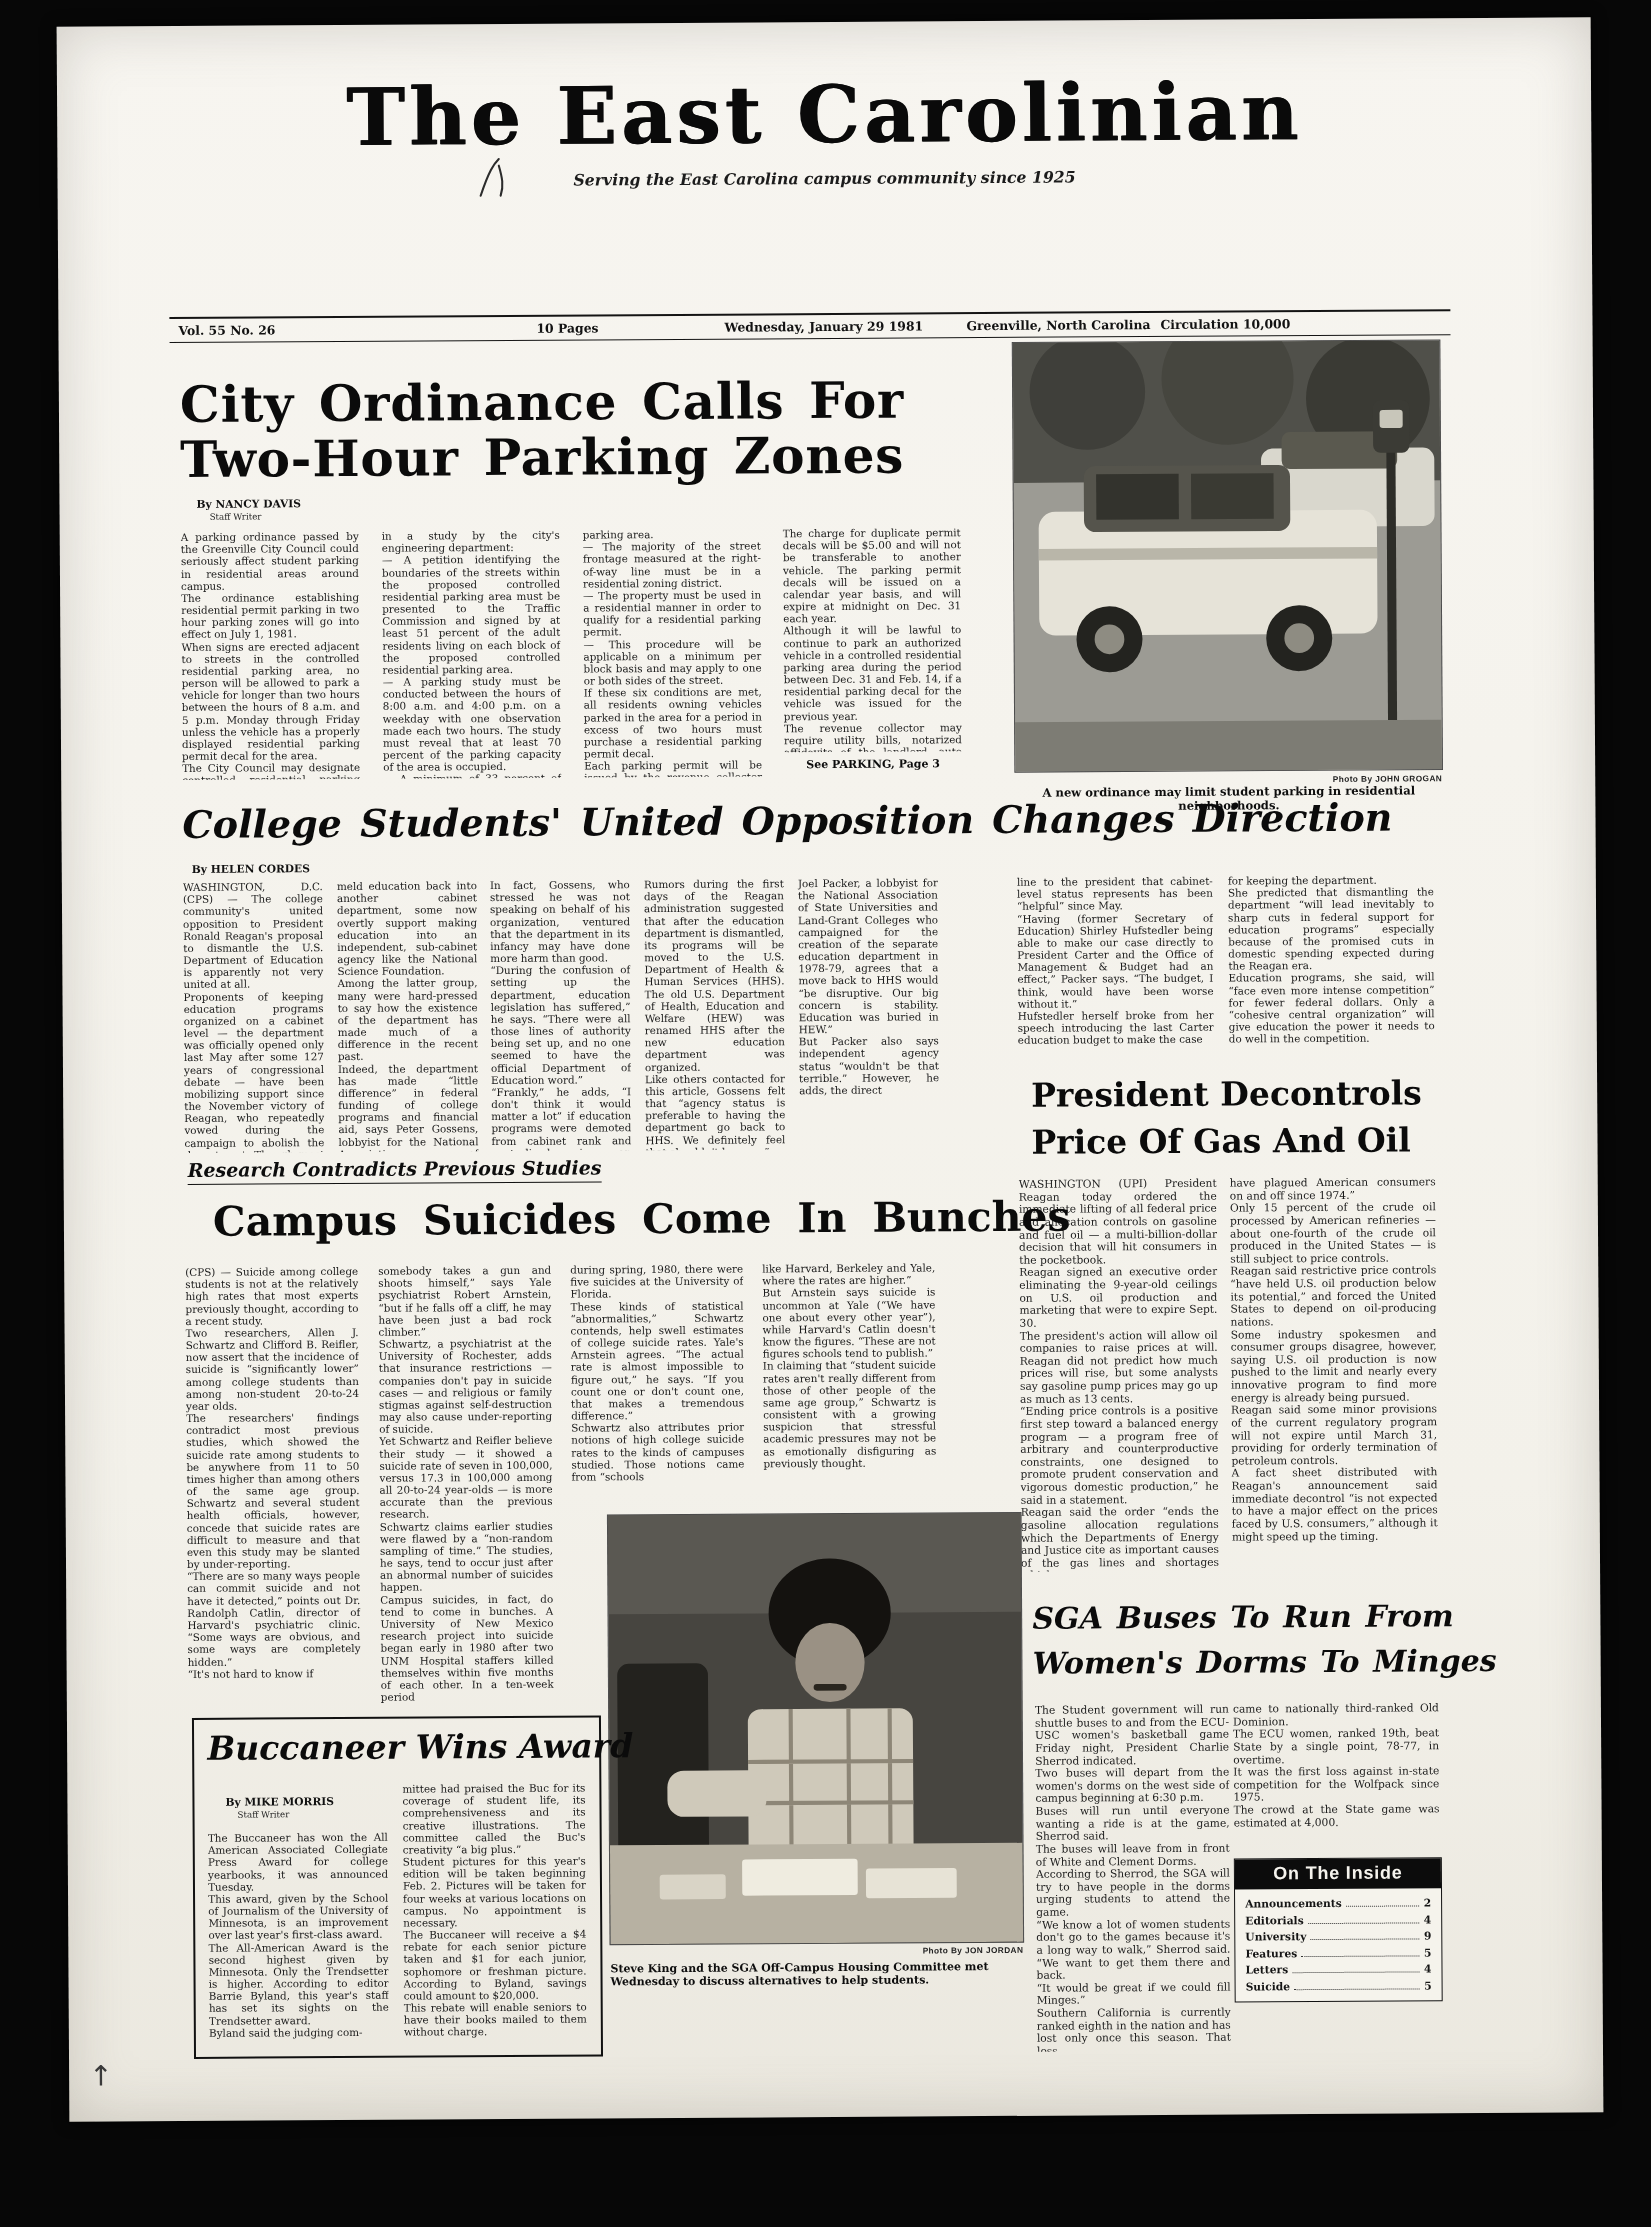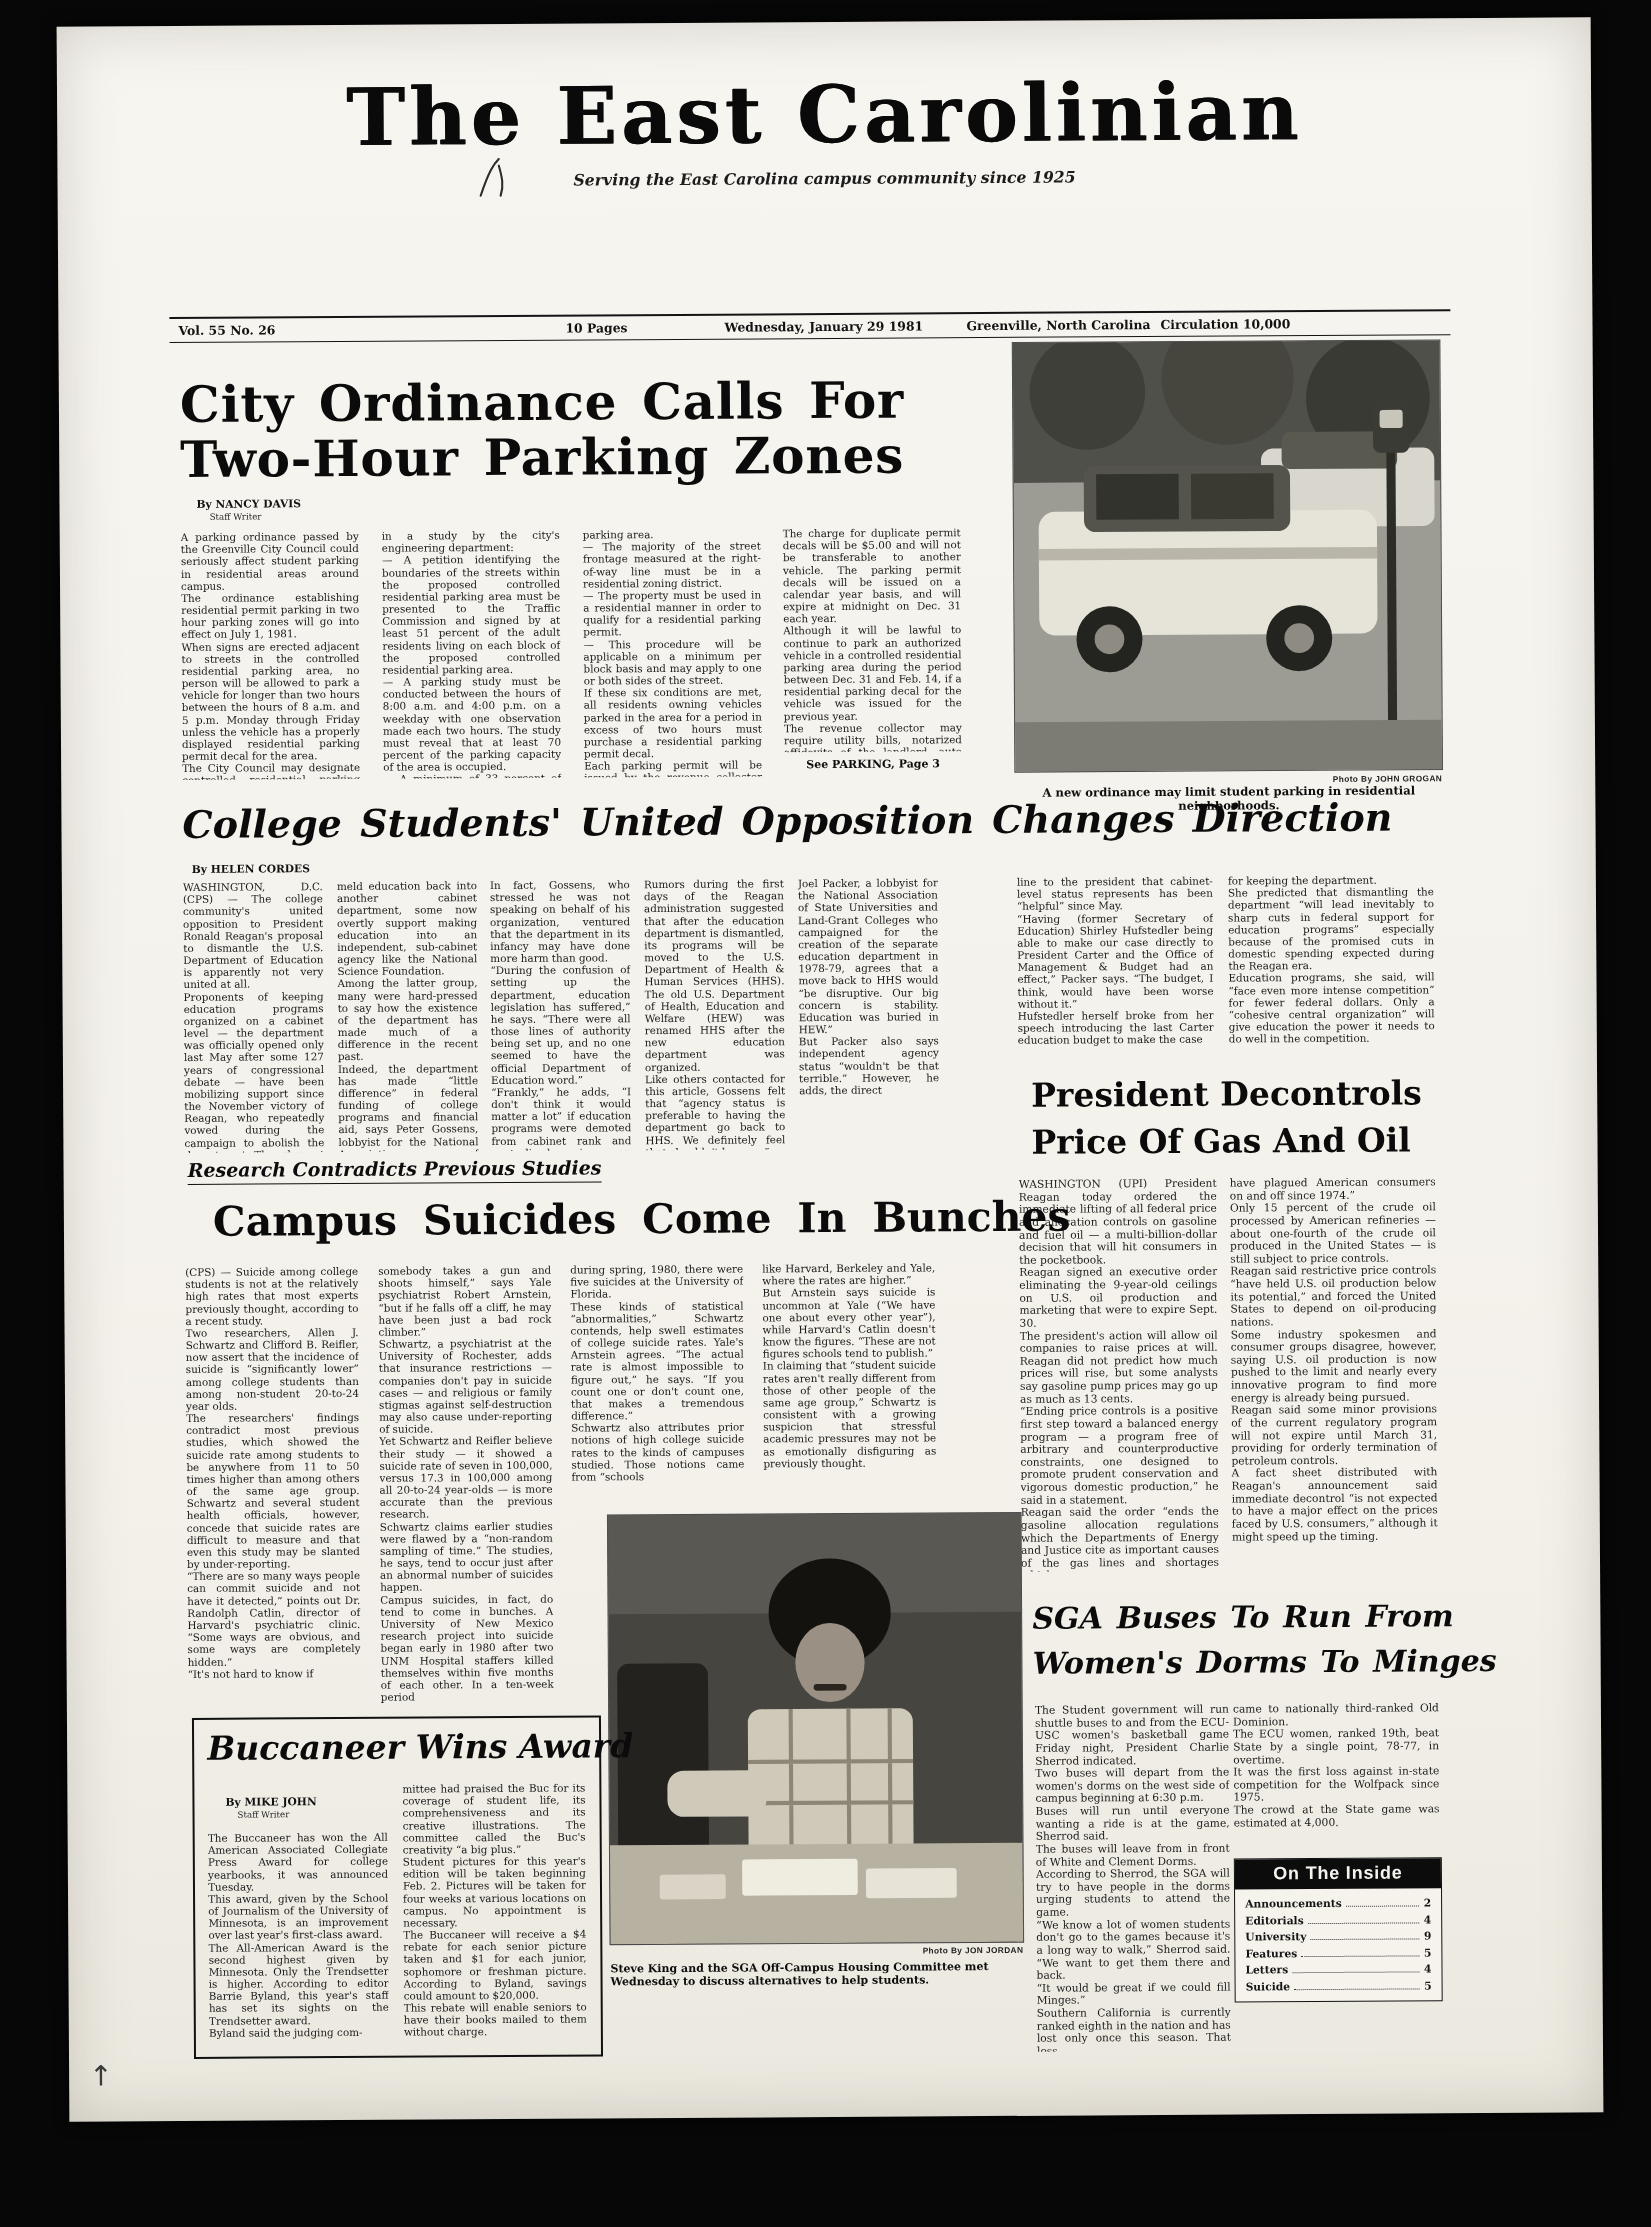--- a/index.html
+++ b/index.html
@@ -63,21 +63,21 @@
 
   <div class="abs masthead-title">The East Carolinian</div>
   <div class="abs tagline">Serving the East Carolina campus community since 1925</div>
 
   <svg class="abs" style="left:413px;top:130px;width:50px;height:50px" viewBox="0 0 60 60">
     <path d="M12 50 C 22 20, 28 12, 34 6 M34 14 C 38 28, 40 38, 36 50" stroke="#2c2c2c" stroke-width="2.5" fill="none" stroke-linecap="round"></path>
   </svg>
 
   <div class="abs infobar">
     <span style="left:9px">Vol. 55 No. 26</span>
-    <span style="left:396px">10 Pages</span>
+    <span style="left:367px">10 Pages</span>
     <span style="left:555px">Wednesday, January 29 1981</span>
     <span style="left:797px">Greenville, North Carolina</span>
     <span style="left:991px">Circulation 10,000</span>
   </div>
 
   <div class="abs headline hl-main" style="left:121px;top:353px">City Ordinance Calls For</div>
   <div class="abs headline hl-main" style="left:121px;top:408px">Two-Hour Parking Zones</div>
   <div class="abs byline" style="left:137px;top:472px">By NANCY DAVIS</div>
   <div class="abs byrole" style="left:150px;top:486px">Staff Writer</div>
 
@@ -214,21 +214,21 @@
 “We know a lot of women students don't go to the games because it's a long way to walk,” Sherrod said. “We want to get them there and back.
 “It would be great if we could fill Minges.”
 Southern California is currently ranked eighth in the nation and has lost only once this season. That loss</div>
   <div class="abs coltext coltext2" style="left:1166px;top:1684px;width:206px;height:147px">came to nationally third-ranked Old Dominion.
 The ECU women, ranked 19th, beat State by a single point, 78-77, in overtime.
 It was the first loss against in-state competition for the Wolfpack since 1975.
 The crowd at the State game was estimated at 4,000.</div>
 
   <div class="abs box" style="left:125px;top:1692px;width:405px;height:337px">
     <div class="abs headline hl-italic" style="left:13.2px;top:11.6px;font-size:33px">Buccaneer Wins Award</div>
-    <div class="abs byline" style="left:31px;top:76px">By MIKE JOHN</div>
+    <div class="abs byline" style="left:31px;top:76px">By MIKE MORRIS</div>
     <div class="abs byrole" style="left:43px;top:90px">Staff Writer</div>
     <div class="abs coltext" style="left:13.2px;top:112px;width:180px;height:211px">The Buccaneer has won the All American Associated Collegiate Press Award for college yearbooks, it was announced Tuesday.
 This award, given by the School of Journalism of the University of Minnesota, is an improvement over last year's first-class award.
 The All-American Award is the second highest given by Minnesota. Only the Trendsetter is higher. According to editor Barrie Byland, this year's staff has set its sights on the Trendsetter award.
 Byland said the judging com-</div>
     <div class="abs coltext" style="left:208px;top:64px;width:183px;height:261px">mittee had praised the Buc for its coverage of student life, its comprehensiveness and its creative illustrations. The committee called the Buc's creativity “a big plus.”
 Student pictures for this year's edition will be taken beginning Feb. 2. Pictures will be taken for four weeks at various locations on campus. No appointment is necessary.
 The Buccaneer will receive a $4 rebate for each senior picture taken and $1 for each junior, sophomore or freshman picture. According to Byland, savings could amount to $20,000.
 This rebate will enable seniors to have their books mailed to them without charge.</div>
   </div>

